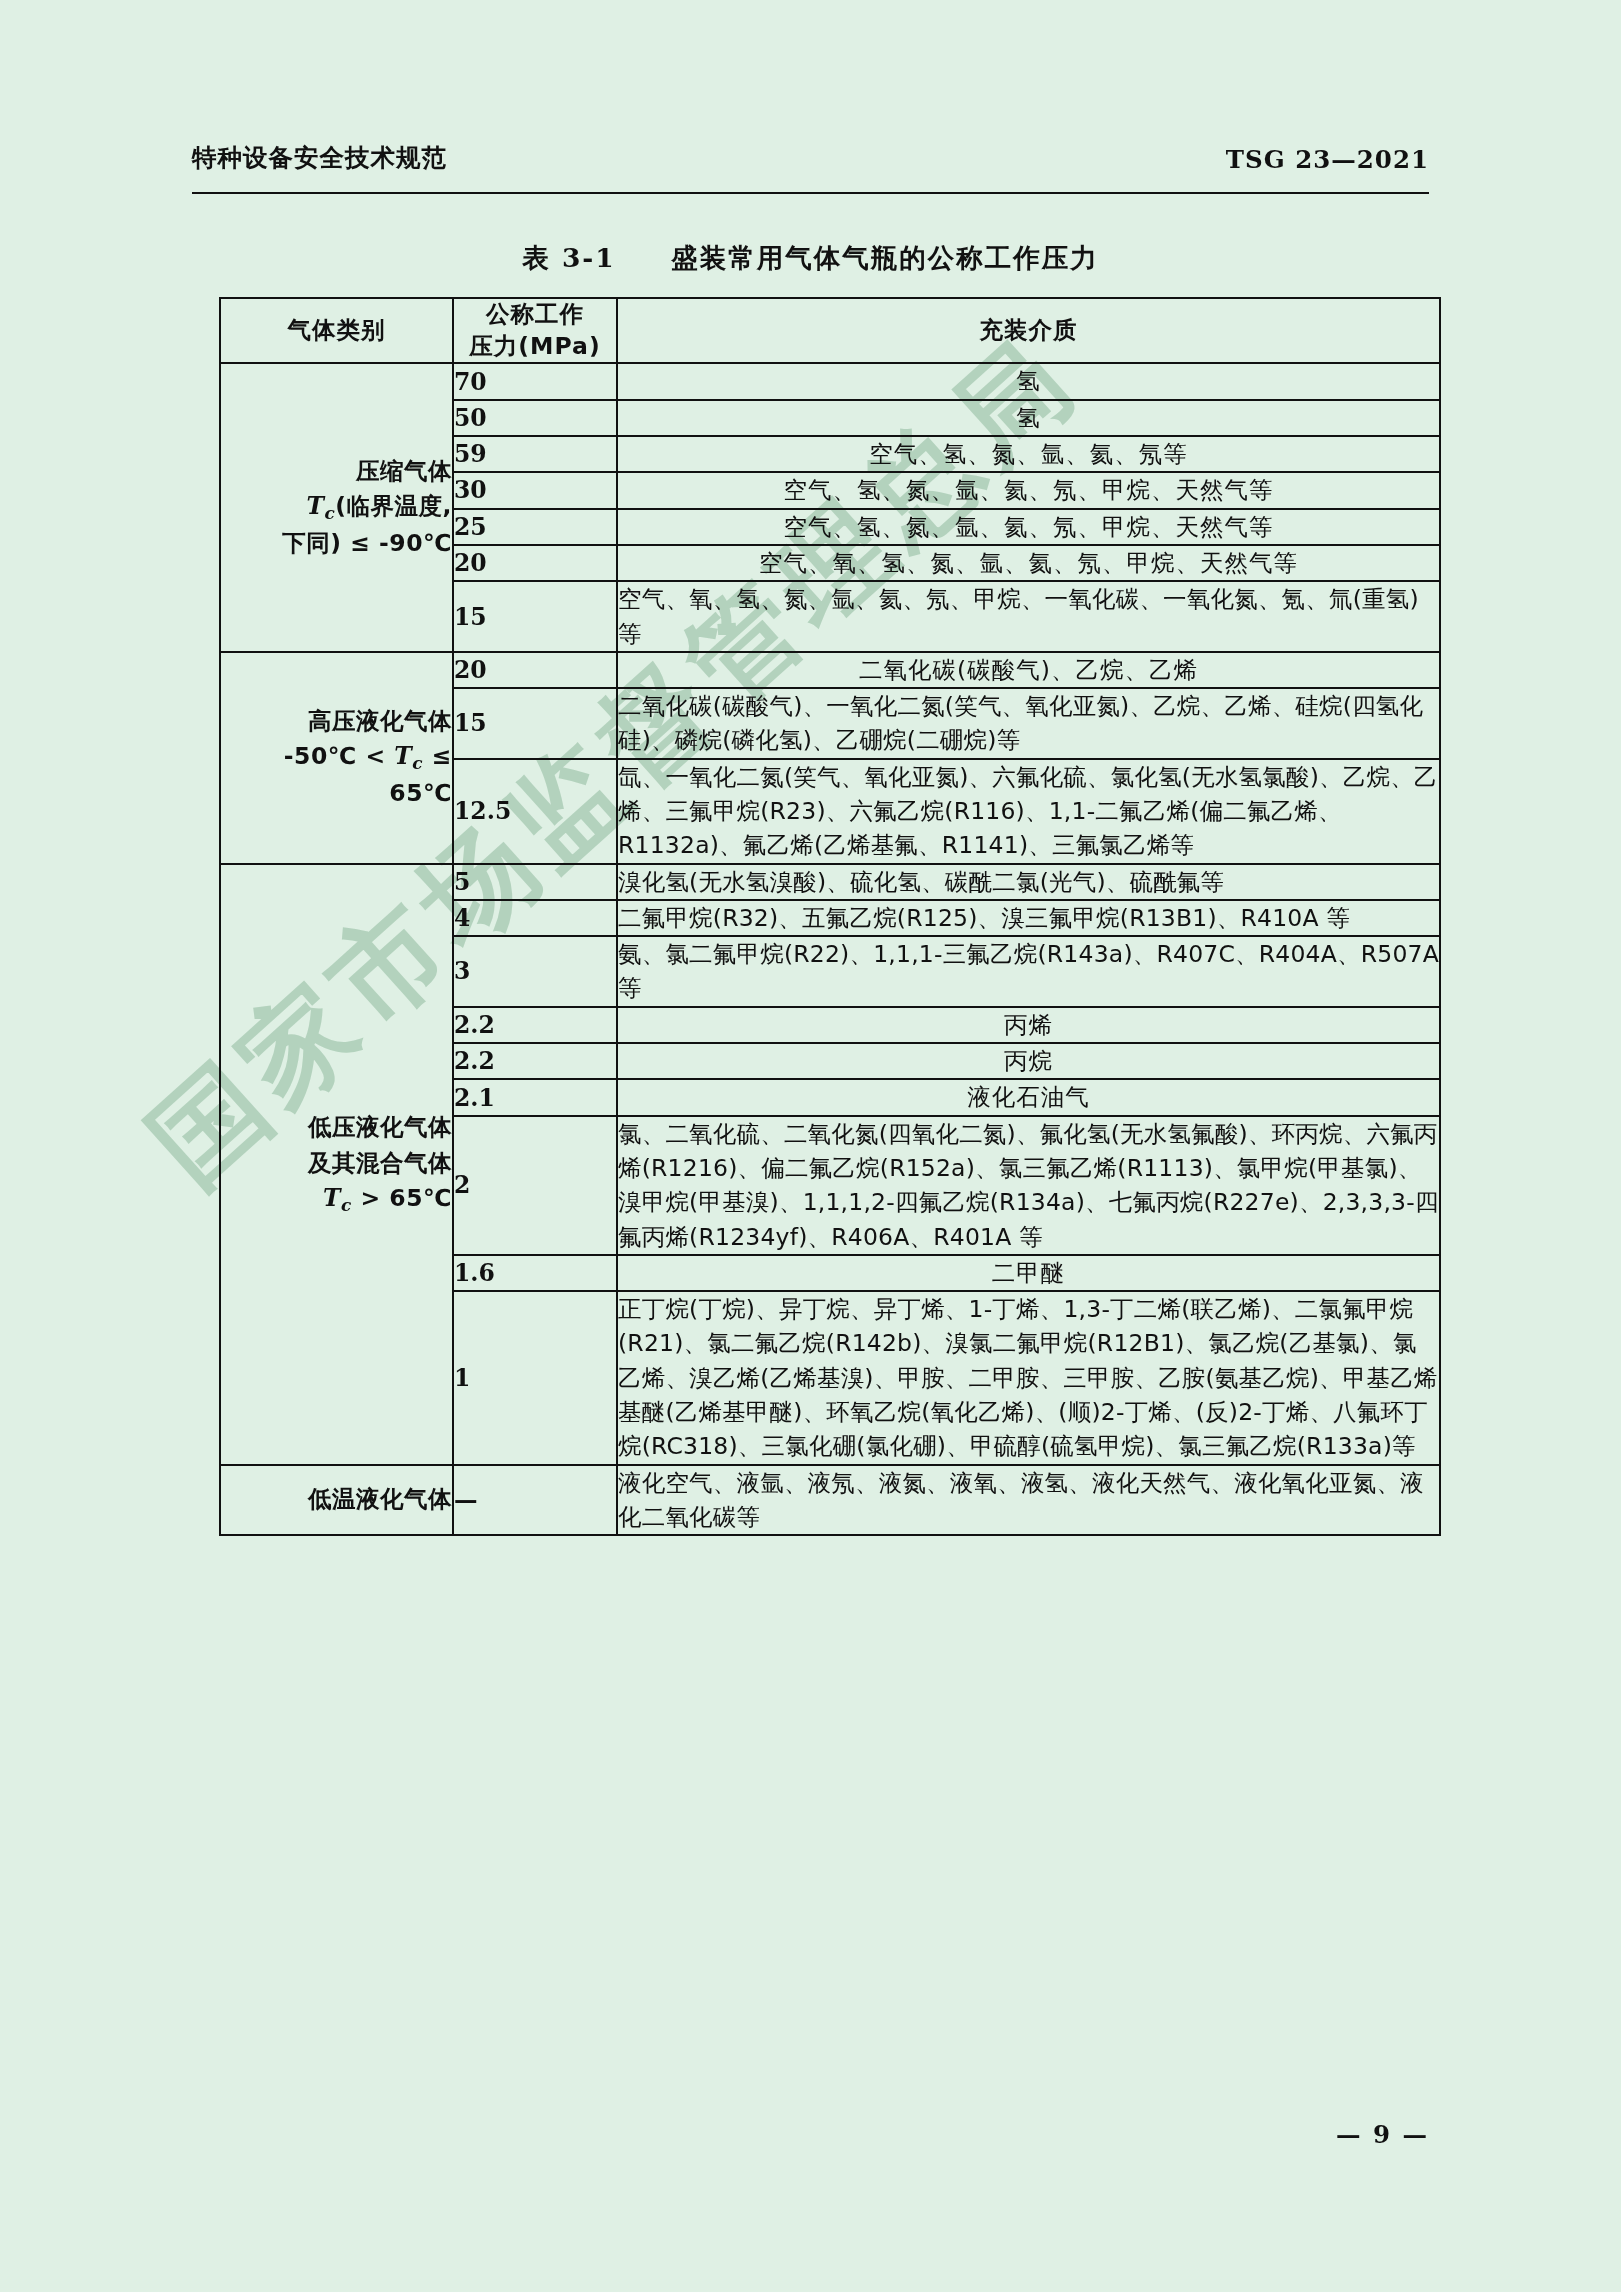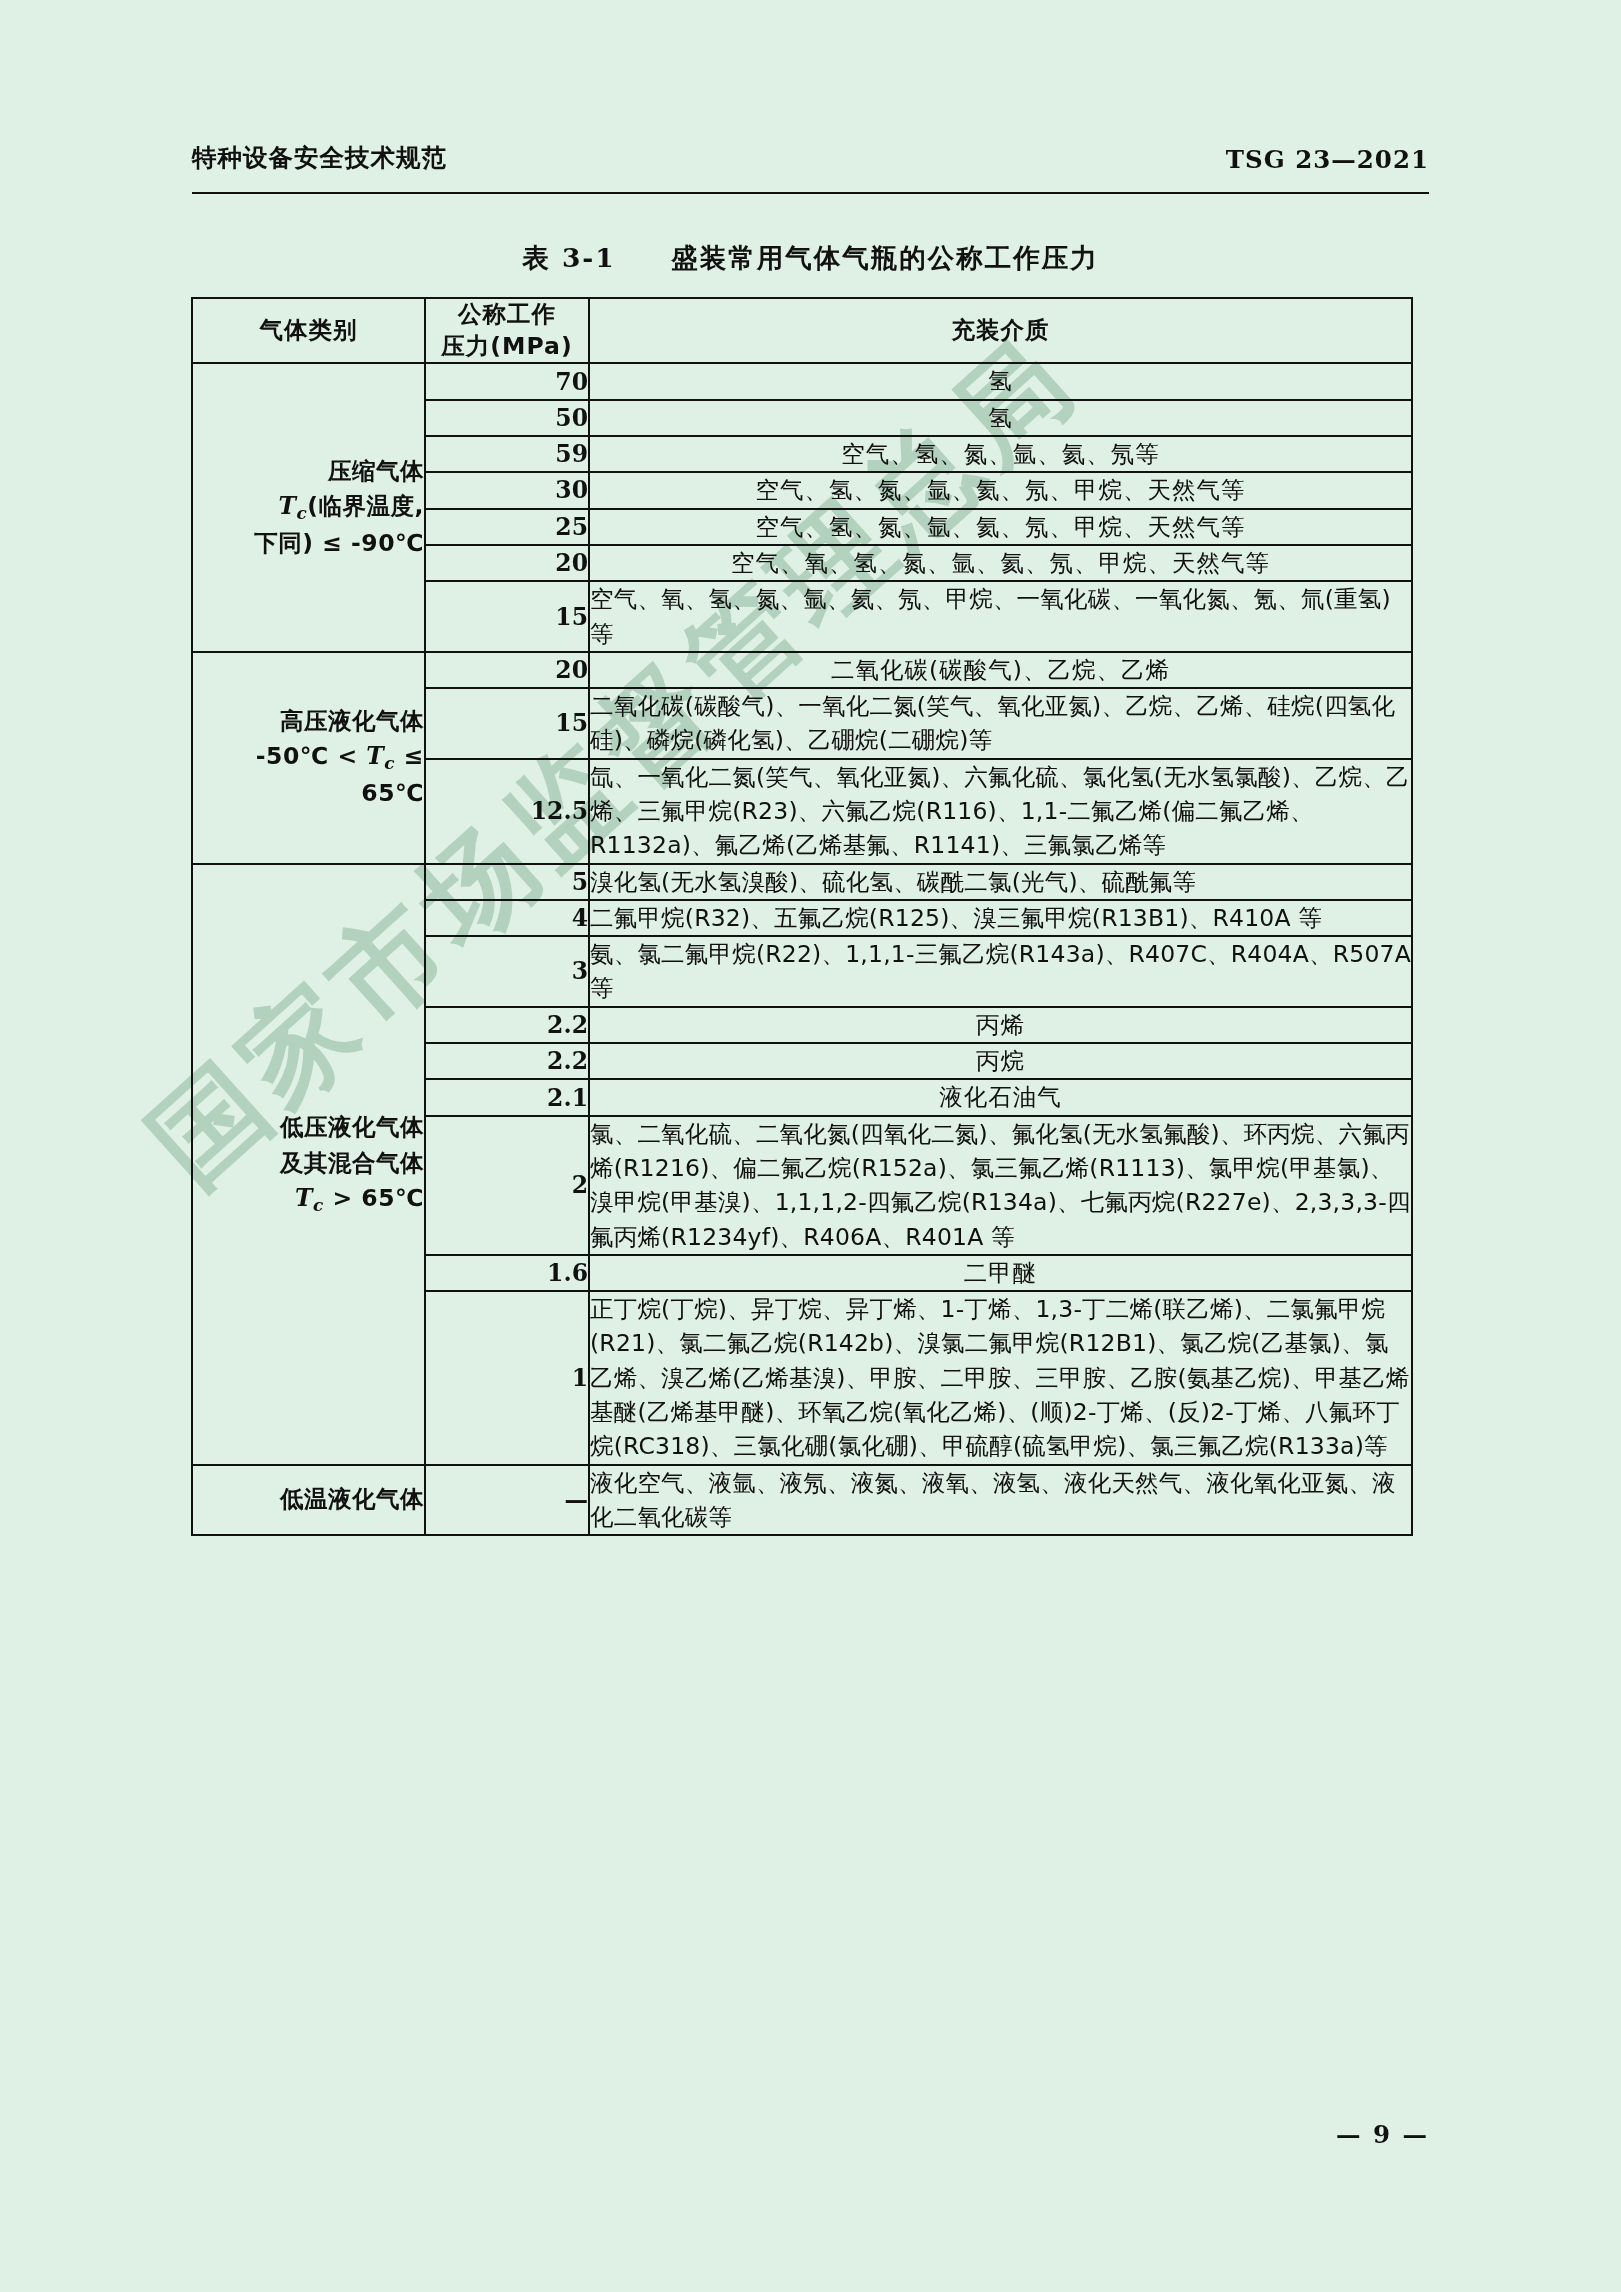--- a/index.html
+++ b/index.html
@@ -56,21 +56,21 @@
     font-size: 26.5px;
     font-weight: bold;
     letter-spacing: 2px;
   }
   .caption .num {
     font-family: "DejaVu Serif", "Liberation Serif", serif;
   }
   
   .tbl-wrap {
     position: absolute;
-    left: 191px;
+    left: 219px;
     top: 297px;
     width: 1220px;
   }
   table.gas {
     border-collapse: collapse;
     width: 1220px;
     table-layout: fixed;
     background: transparent;
   }
   table.gas td, table.gas th {
@@ -94,21 +94,21 @@
   }
   .cat {
     text-align: right;
     font-weight: bold;
     font-size: 24.5px;
     line-height: 1.5;
     padding: 7.8px 5.9px;
     letter-spacing: 0.5px;
   }
   .pres {
-    text-align: right;
+    text-align: left;
     font-family: "DejaVu Serif", "Liberation Serif", serif;
     font-size: 24.5px;
     font-weight: bold;
     padding: 6.9px 2px;
     margin-left: 27px;
   }
   .media {
     padding: 6.9px 8.8px;
     line-height: 1.46;
     font-size: 23.5px;

